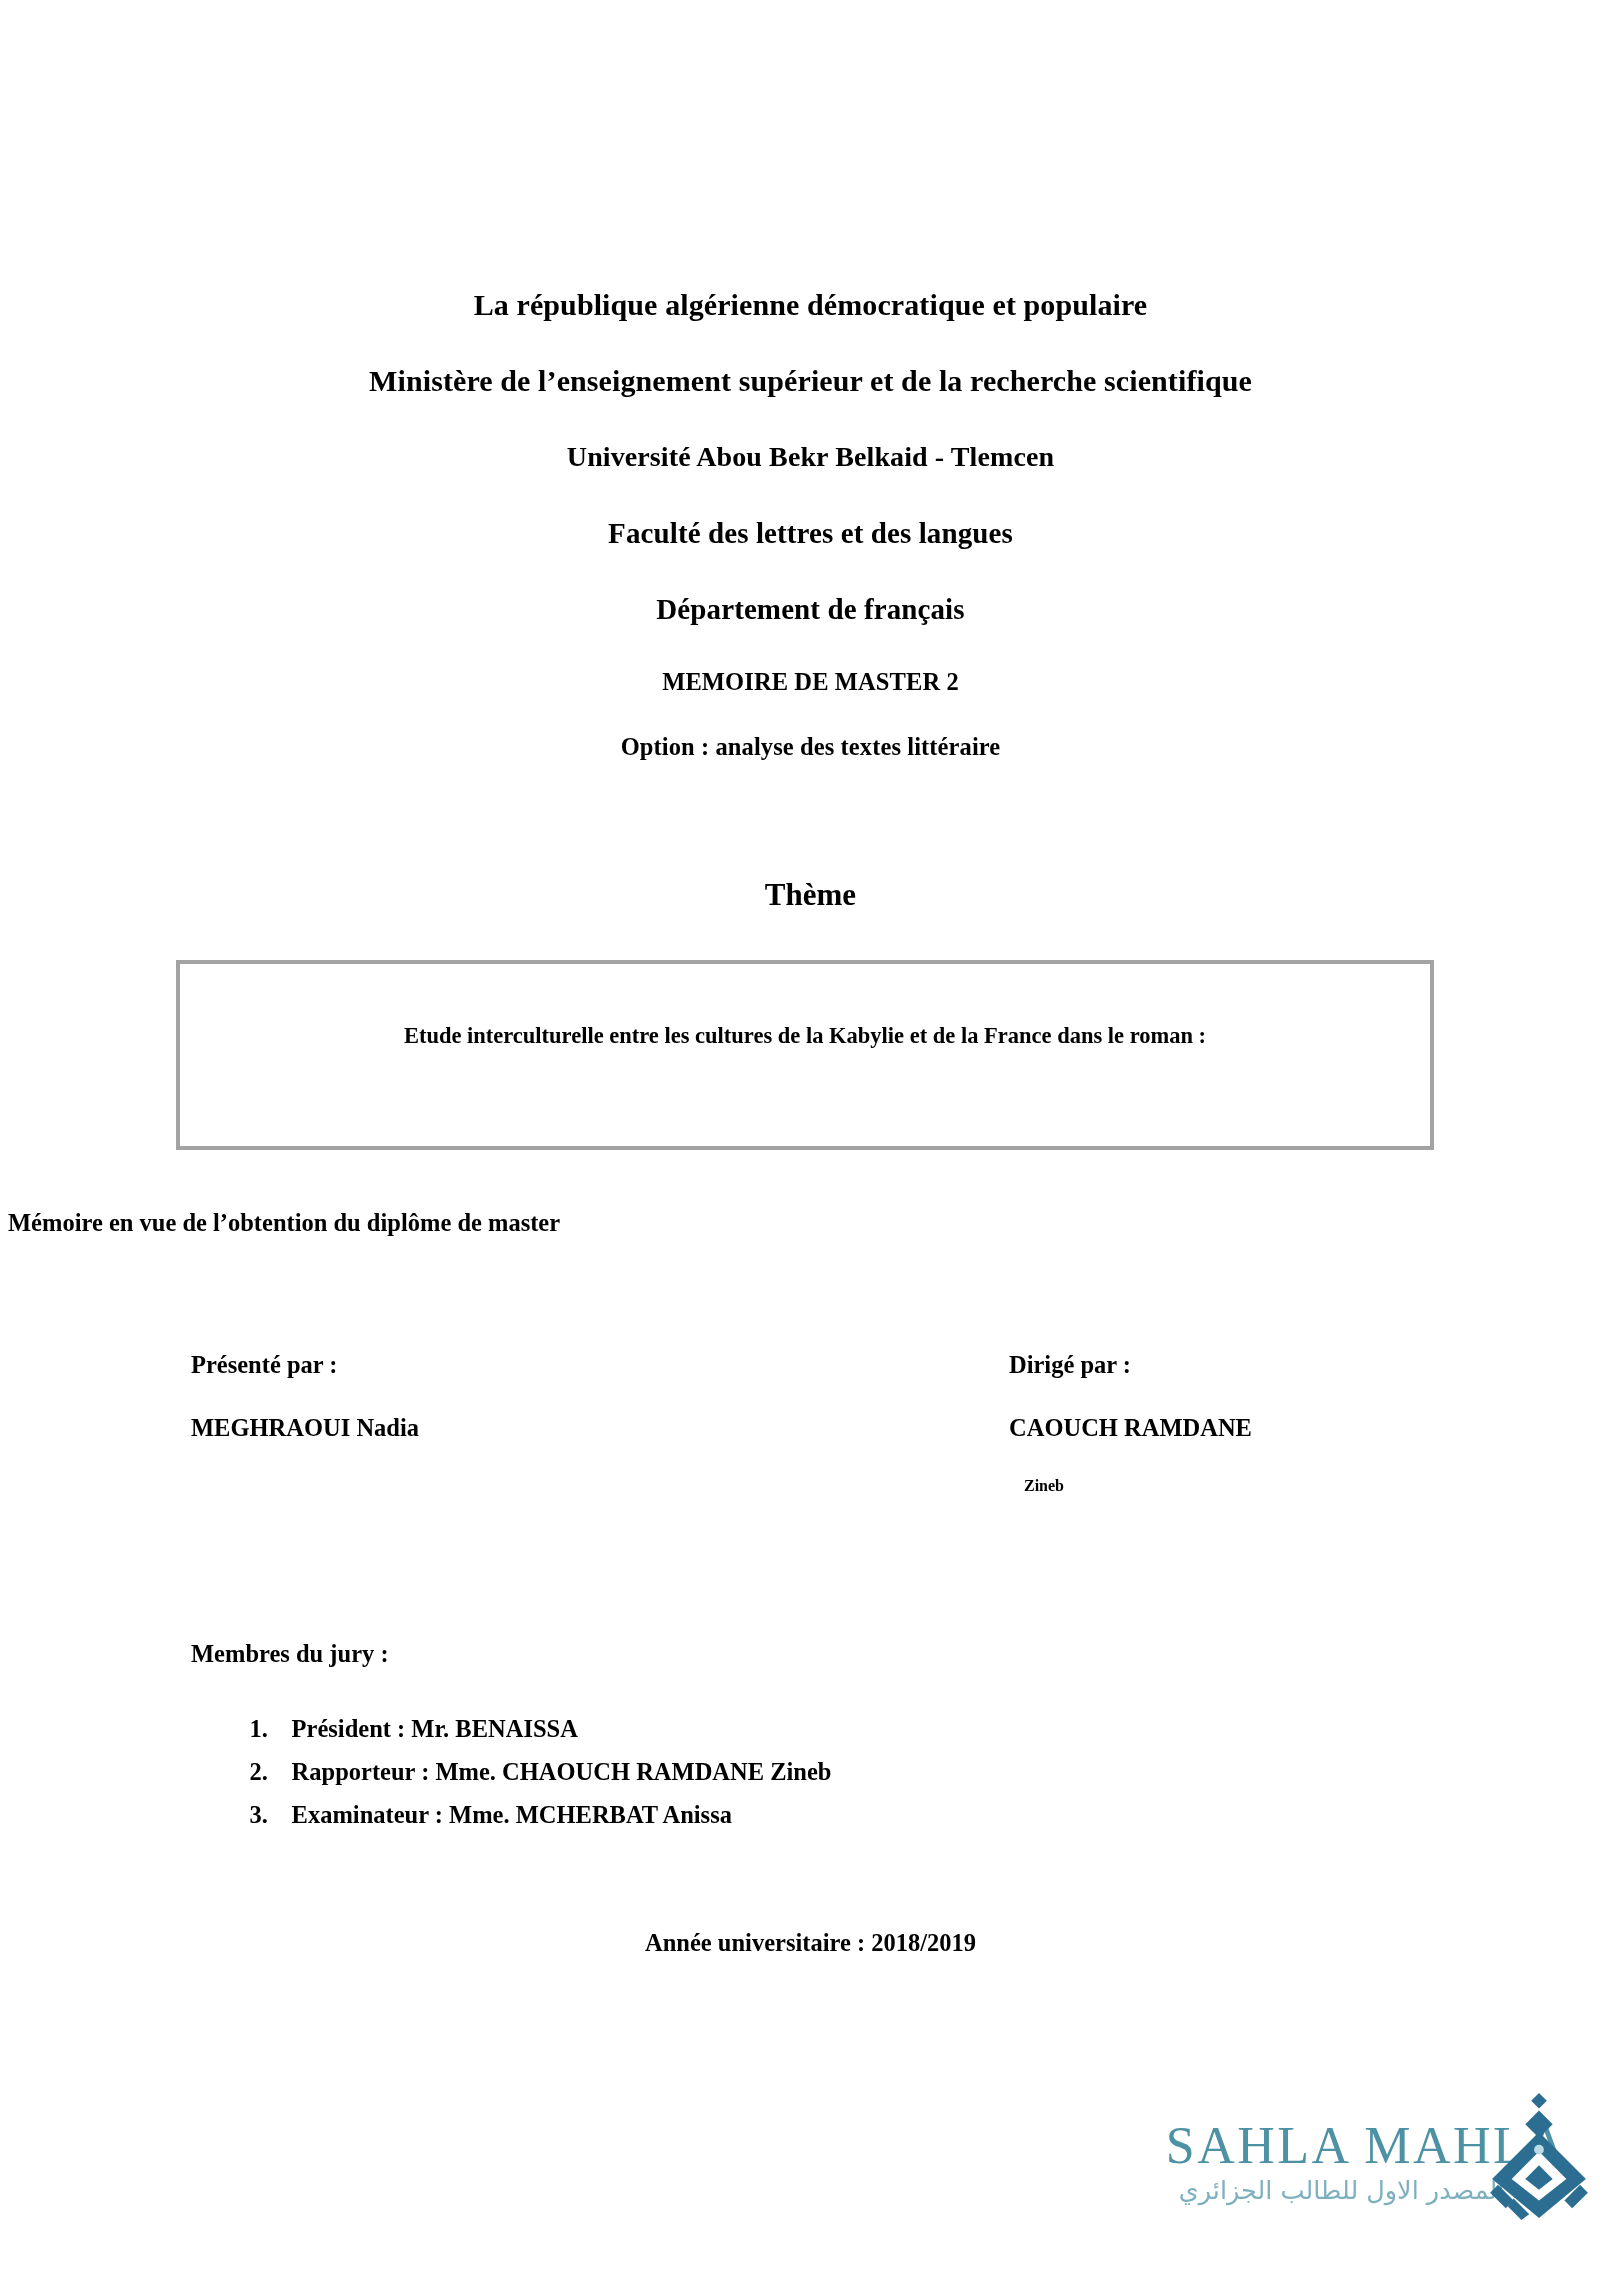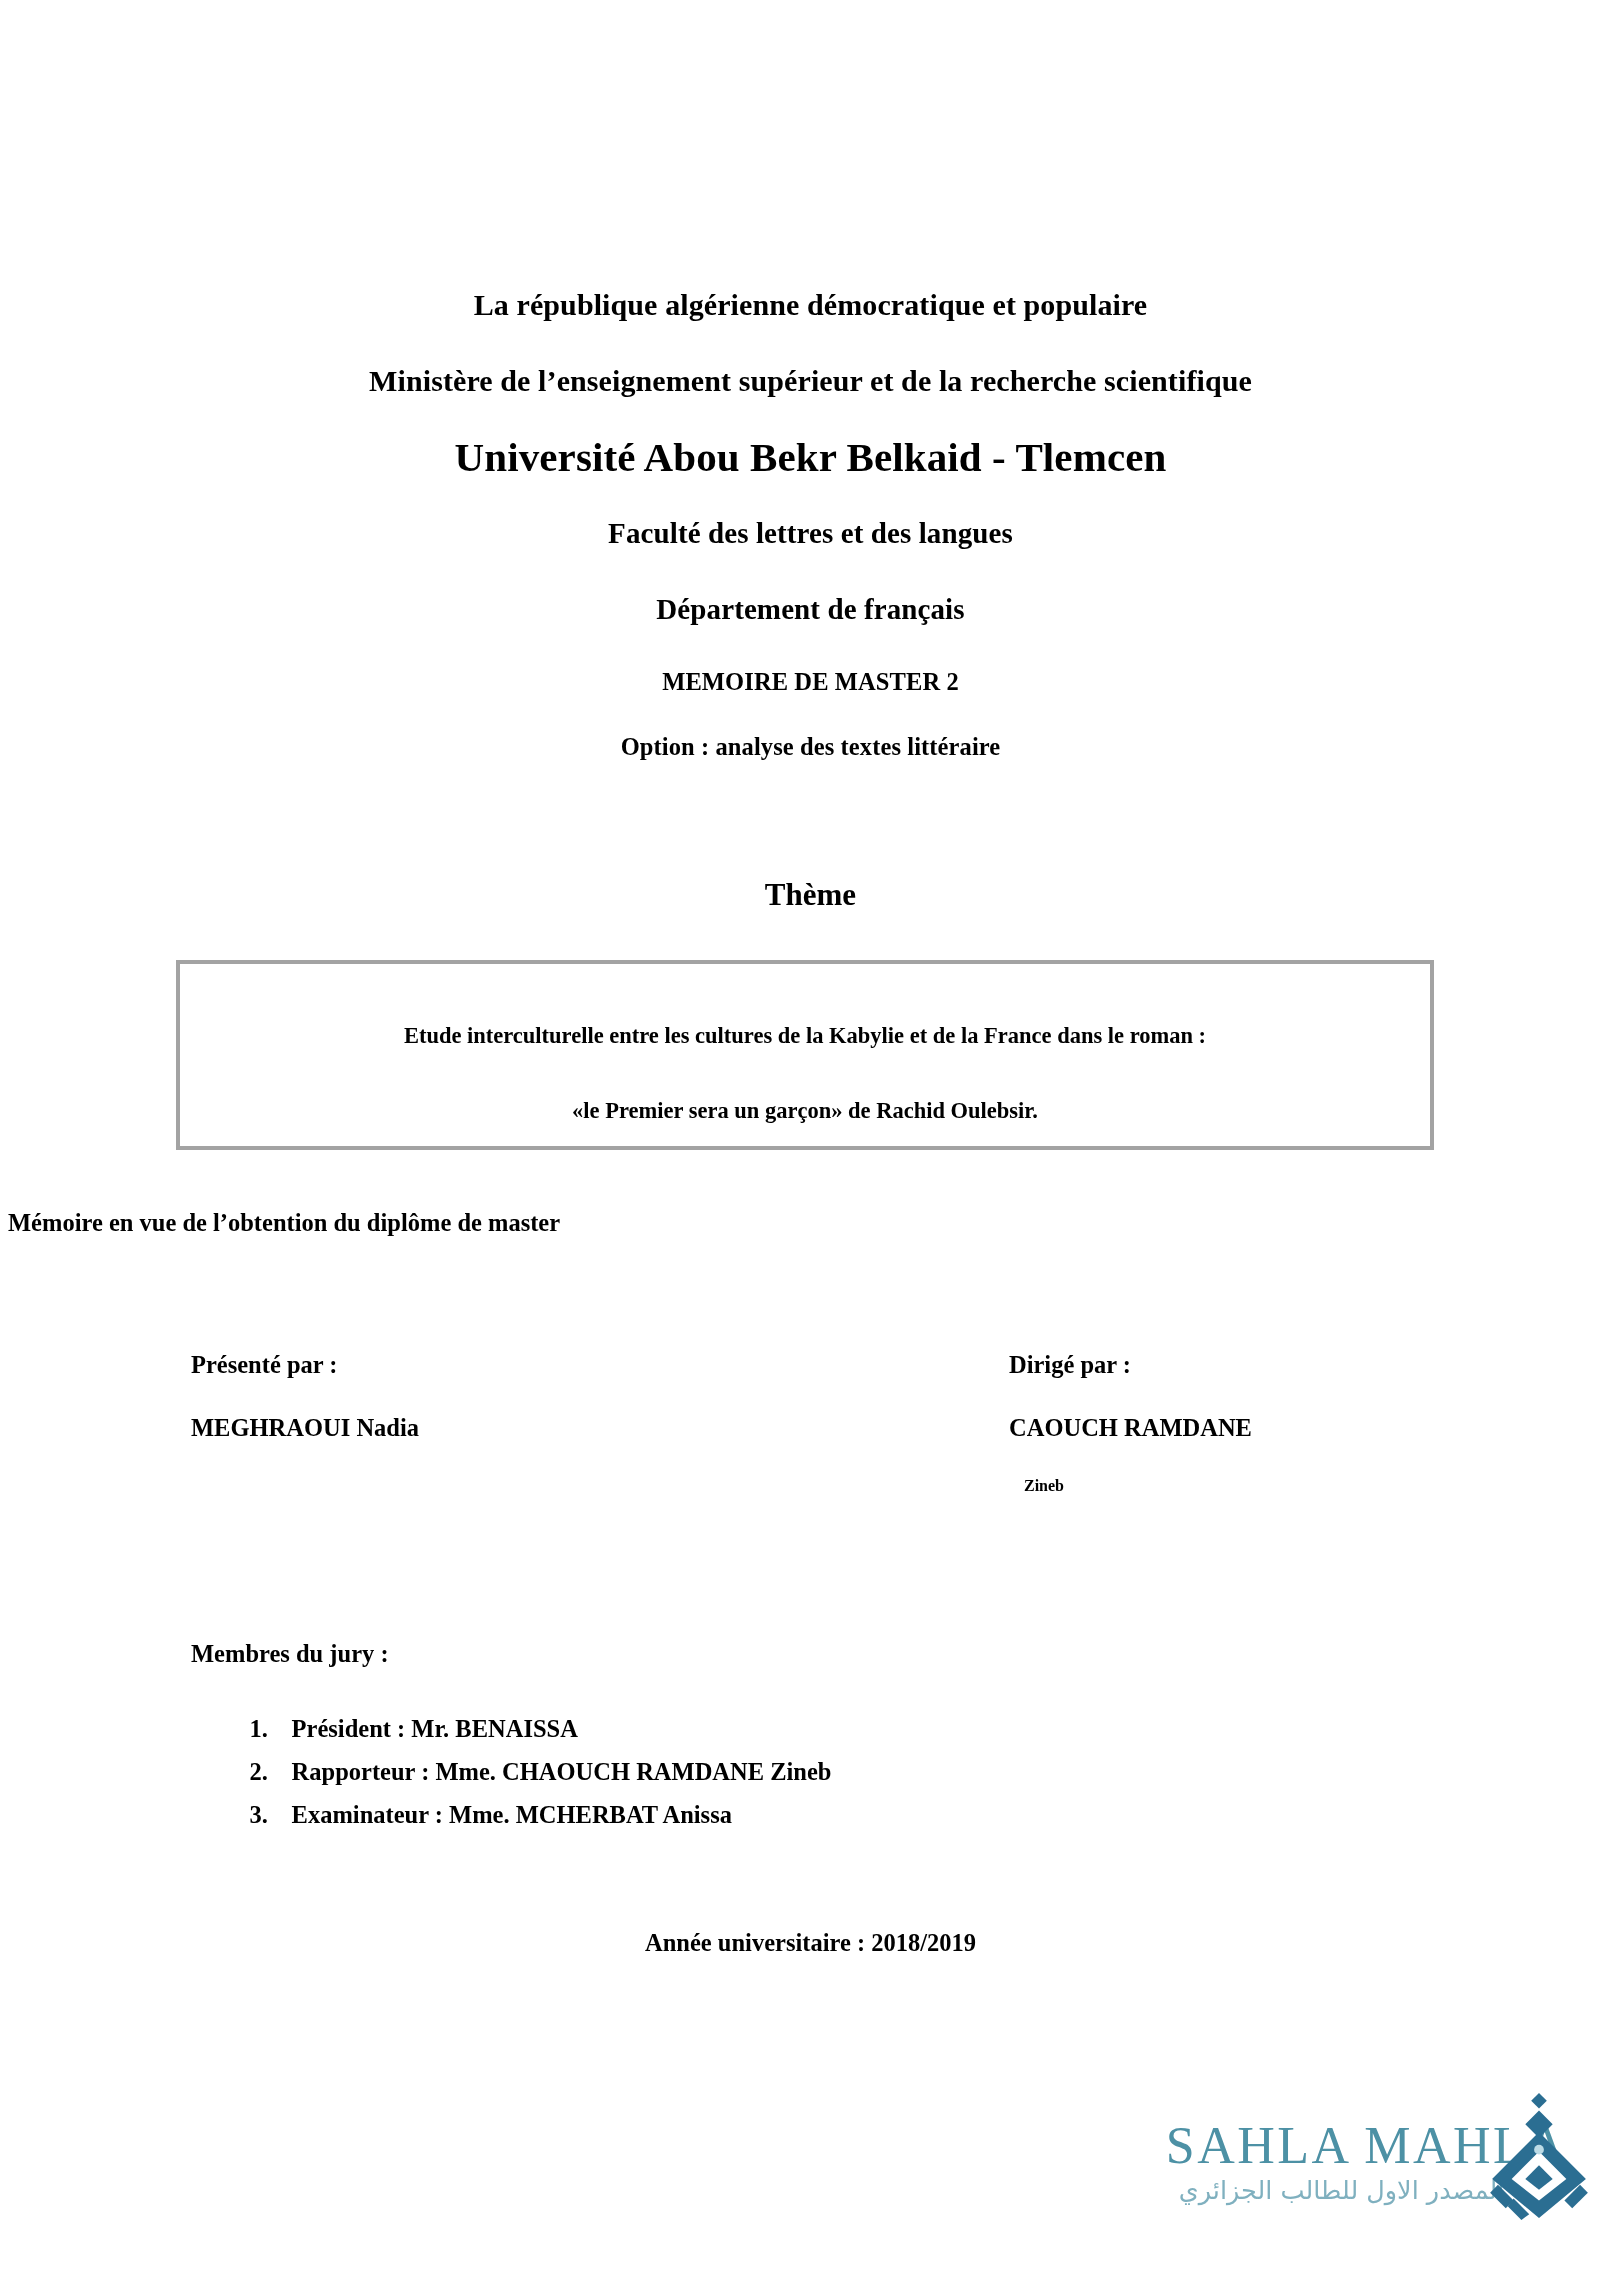--- a/index.html
+++ b/index.html
@@ -29,21 +29,21 @@
     top: 267px;
     text-align: center;
   }
   .header-line {
     font-weight: bold;
     color: #000000;
     letter-spacing: 0.1px;
   }
   .hl-1 { font-size: 30px; line-height: 76px; }
   .hl-2 { font-size: 30px; line-height: 76px; }
-  .hl-3 { font-size: 41px; line-height: 76px; }
+  .hl-3 { font-size: 28px; line-height: 76px; }
   .hl-4 { font-size: 29px; line-height: 76px; }
   .hl-5 { font-size: 29px; line-height: 76px; text-align: center; }
   .hl-6 { font-size: 24.5px; line-height: 69px; }
   .hl-7 { font-size: 24.5px; line-height: 61px; }
 
   
   .theme-heading {
     position: absolute;
     left: 0;
     right: 0;
@@ -211,21 +211,20 @@
     <div class="header-line hl-5">Département de français</div>
     <div class="header-line hl-6">MEMOIRE DE MASTER 2</div>
     <div class="header-line hl-7">Option : analyse des textes littéraire</div>
   </div>
 
   <div class="theme-heading">Thème</div>
 
   <div class="theme-box">
     <div class="theme-box-inner">
       <div class="theme-line">Etude interculturelle entre les cultures de la Kabylie et de la France dans le roman :</div>
-      <div class="theme-line theme-line-2">«le Premier sera un garçon» de Rachid Oulebsir.</div>
     </div>
   </div>
 
   <div class="diploma-line">Mémoire en vue de l’obtention du diplôme de master</div>
 
   <div class="people">
     <div class="people-row">
       <span class="col-left">Présenté par :</span>
       <span class="col-right">Dirigé par :</span>
     </div>

